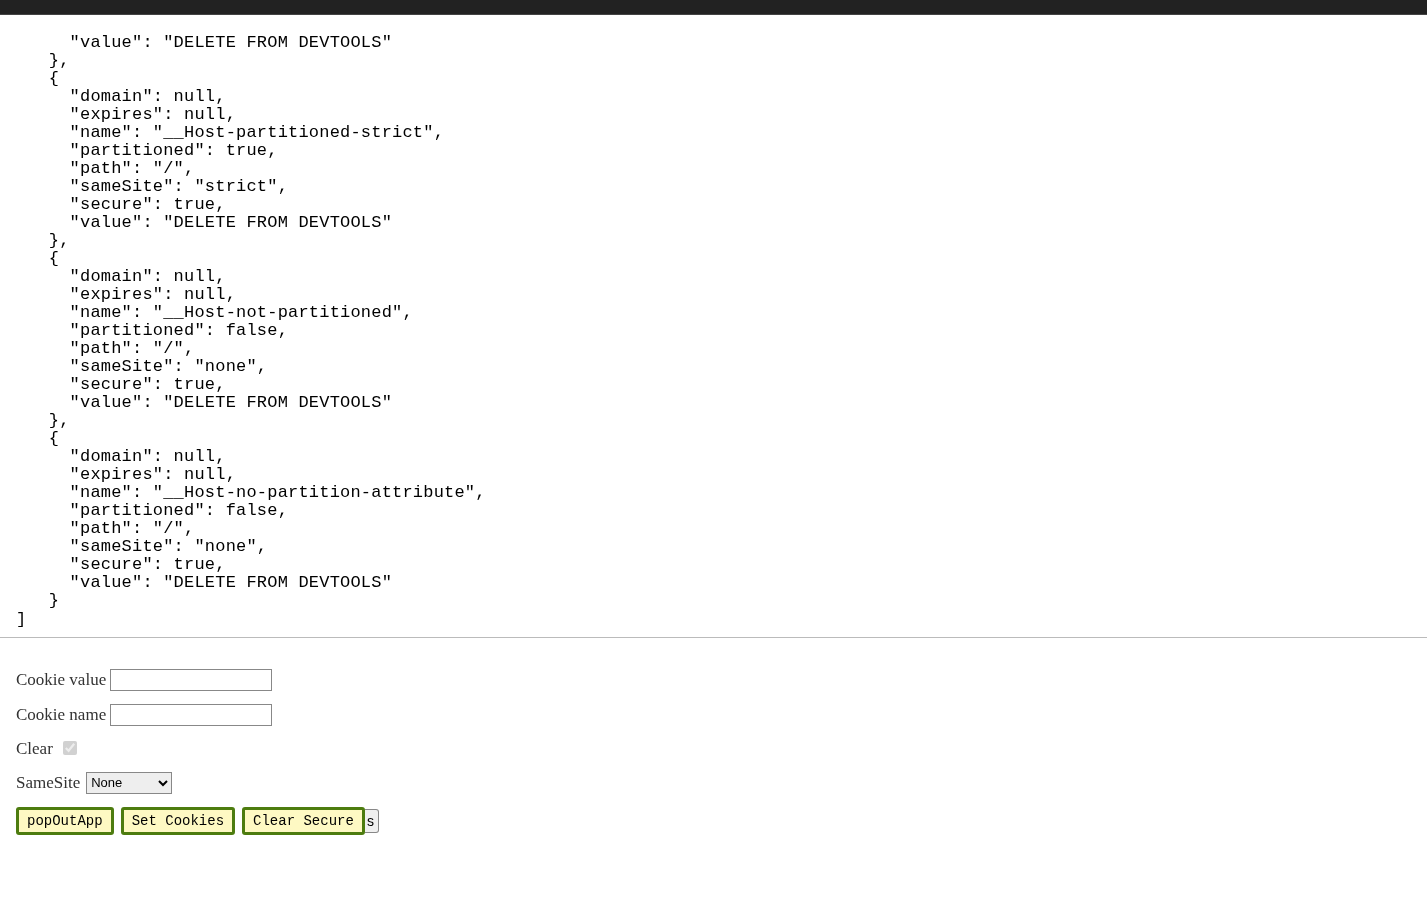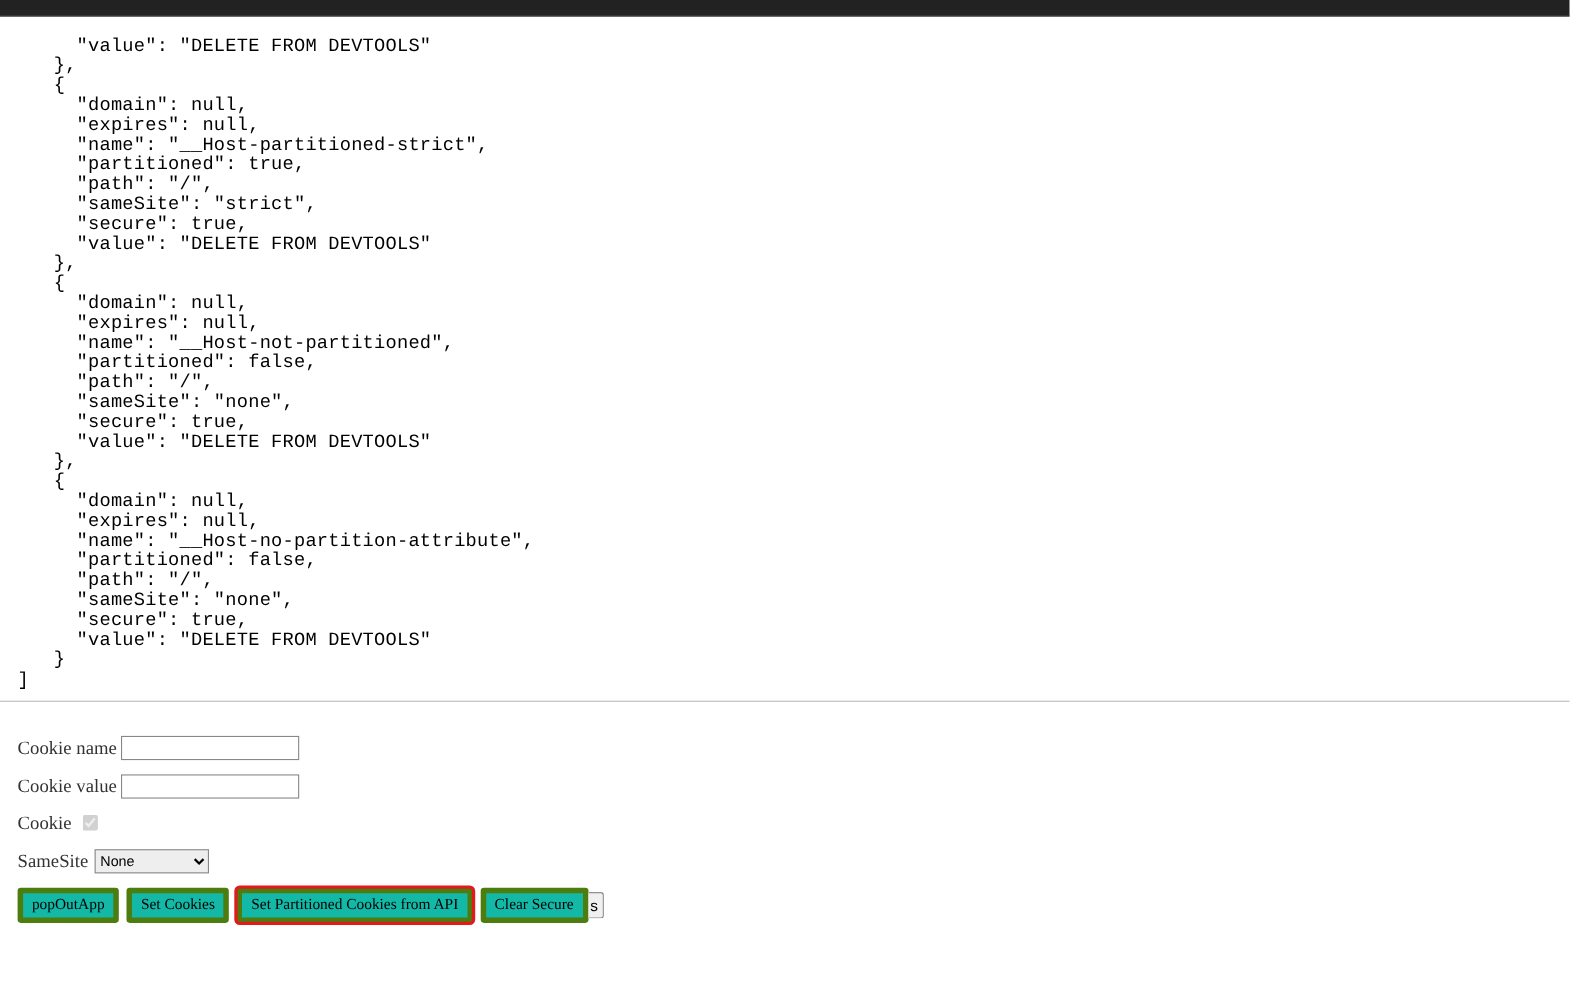--- a/index.html
+++ b/index.html
@@ -48,39 +48,39 @@
       padding: 1px 3px;
       font-size: 13px;
     }
     .checkbox-input {
       width: 14px;
       height: 14px;
       margin-left: 6px;
       margin-top: 1px;
     }
     .select-input {
-      width: 104px;
+      width: 86px;
       height: 22px;
       border: 1px solid #888;
       font-size: 13px;
       margin-left: 2px;
       background: #eee;
     }
     .button-row {
       margin-top: 2px;
       display: flex;
       gap: 7px;
       align-items: center;
     }
     .btn {
-      font-family: Liberation Serif, serif;
+      font-family: Liberation Mono, monospace;
       font-size: 14px;
       padding: 3px 8px;
-      border: 5px solid #4d7c0f;
-      background: #14b8a6;
+      border: 3px solid #4d7c0f;
+      background: #fef9c3;
       border-radius: 3px;
       cursor: pointer;
     }
     .btn-highlight {
       outline: 3px solid #e11b1b;
       outline-offset: -1px;
     }
     .btn-partial {
       font-family: Arial, sans-serif;
       font-size: 14px;
@@ -130,40 +130,39 @@
 <span>    "path": "/",</span>
 <span>    "sameSite": "none",</span>
 <span>    "secure": true,</span>
 <span>    "value": "DELETE FROM DEVTOOLS"</span>
 <span>  }</span>
 <span style="margin-left:-12px">]</span>
 </pre>
 
 <div class="form-area">
   <div class="form-row">
+    <label>Cookie value</label>
+    <input type="text" class="text-input" value="" style="">
+  </div>
+  <div class="form-row">
     <label>Cookie name</label>
     <input type="text" class="text-input" value="" style="">
   </div>
   <div class="form-row">
-    <label>Cookie value</label>
-    <input type="text" class="text-input" value="" style="">
-  </div>
-  <div class="form-row">
-    <label>Cookie</label>
+    <label>Clear</label>
     <input type="checkbox" class="checkbox-input" checked="" disabled="" style="">
   </div>
   <div class="form-row">
     <label>SameSite</label>
     <select class="select-input">
       <option>None</option>
     </select>
   </div>
 
   <div class="button-row">
     <button class="btn">popOutApp</button>
     <button class="btn">Set  Cookies</button>
-    <button class="btn btn-highlight">Set Partitioned Cookies from API</button>
     <button class="btn">Clear Secure</button>
     <button class="btn-partial">s</button>
   </div>
 </div>
 
 </div>
 
 </body></html>

